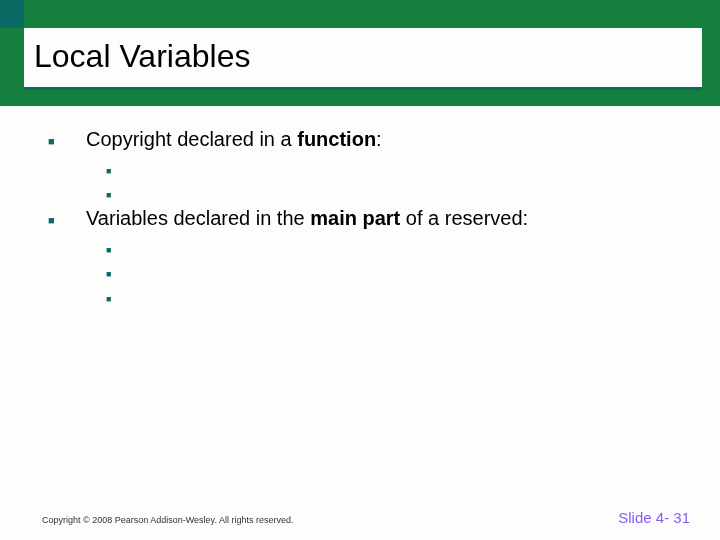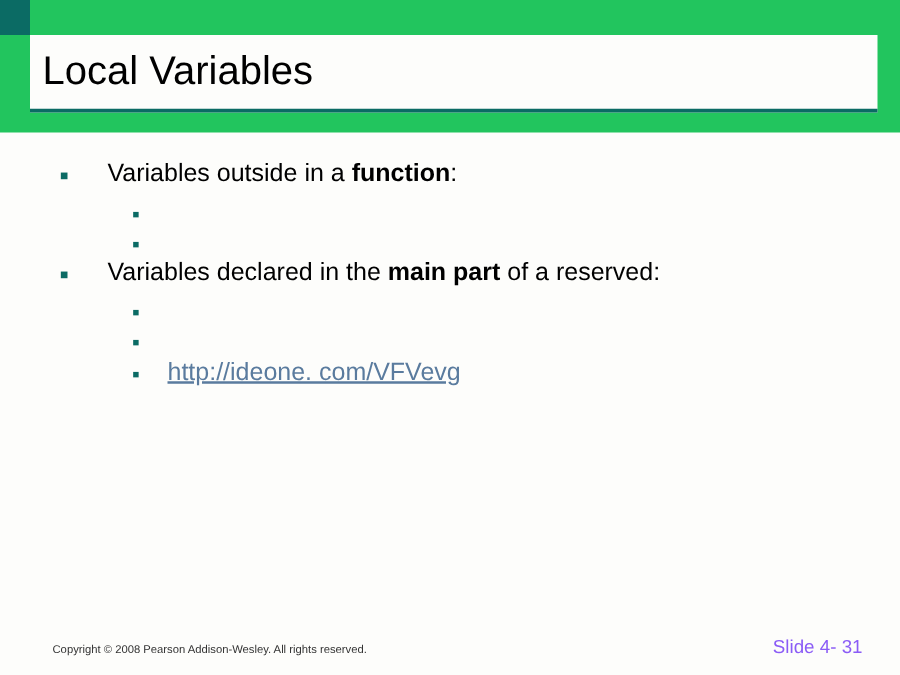--- a/index.html
+++ b/index.html
@@ -10,21 +10,21 @@
     font-family: Arial, Helvetica, sans-serif;
     position: relative;
     overflow: hidden;
   }
   .header-band {
     position: absolute;
     top: 0;
     left: 0;
     right: 0;
     height: 106px;
-    background: #22c55e;
+    background: #15803d;
   }
   .accent-bar {
     position: absolute;
     top: 0;
     left: 0;
     width: 24px;
     height: 28px;
     background: #0b6b64;
   }
   .title-box {
@@ -91,21 +91,21 @@
     <h1>Local Variables</h1>
     <div class="underline"></div>
   </div>
 </div>
 
 <div class="content">
 
   <div class="lv1">
     <span class="bullet1">■</span>
     <span class="txt">
-      <span>Variables outside in a </span><b>function</b><span>:</span>
+      <span>Copyright declared in a </span><b>function</b><span>:</span>
     </span>
   </div>
 
   <div class="lv2">
     <span class="bullet2">■</span>
   </div>
 
   <div class="lv2">
     <span class="bullet2">■</span>
   </div>
@@ -120,23 +120,20 @@
   <div class="lv2">
     <span class="bullet2">■</span>
   </div>
 
   <div class="lv2">
     <span class="bullet2">■</span>
   </div>
 
   <div class="lv2">
     <span class="bullet2">■</span>
-    <span class="txt">
-      <a href="#" class="link">http://ideone. com/VFVevg</a>
-    </span>
   </div>
 
 </div>
 
 <div class="footer">
   <span class="copyright">Copyright © 2008 Pearson Addison-Wesley. All rights reserved.</span>
   <span class="slidenum">Slide 4- 31</span>
 </div>
 
 </body></html>

